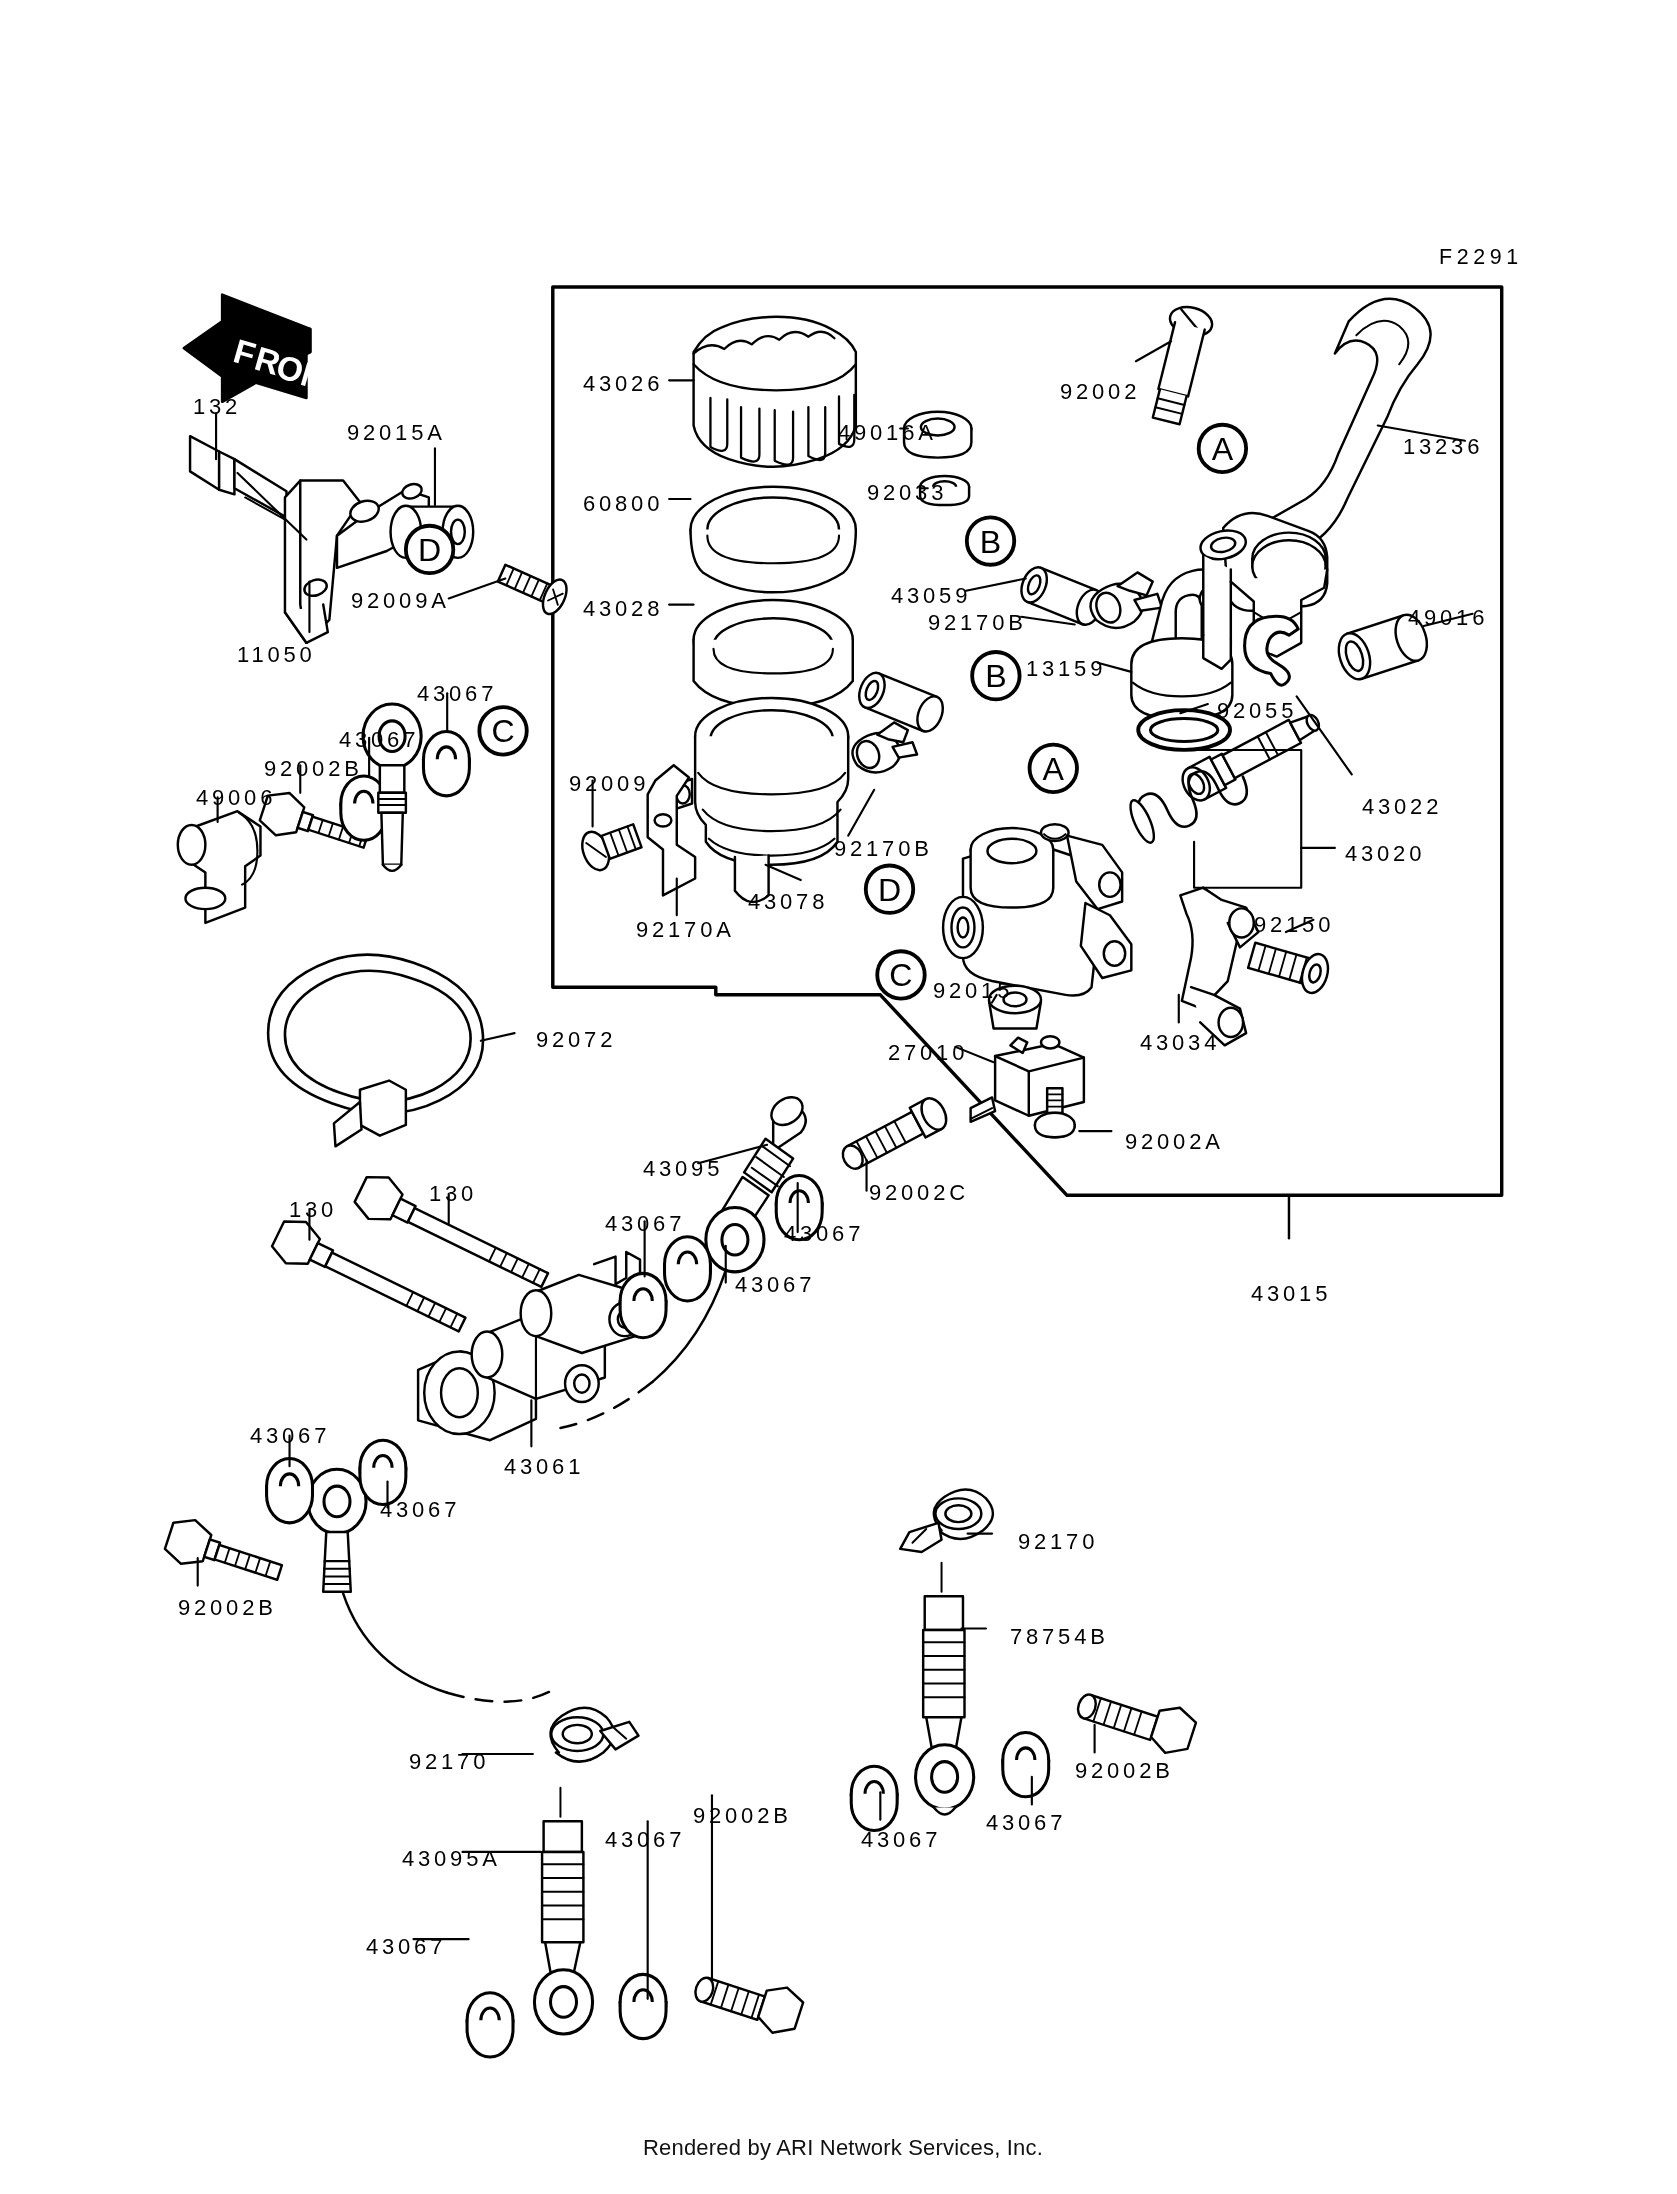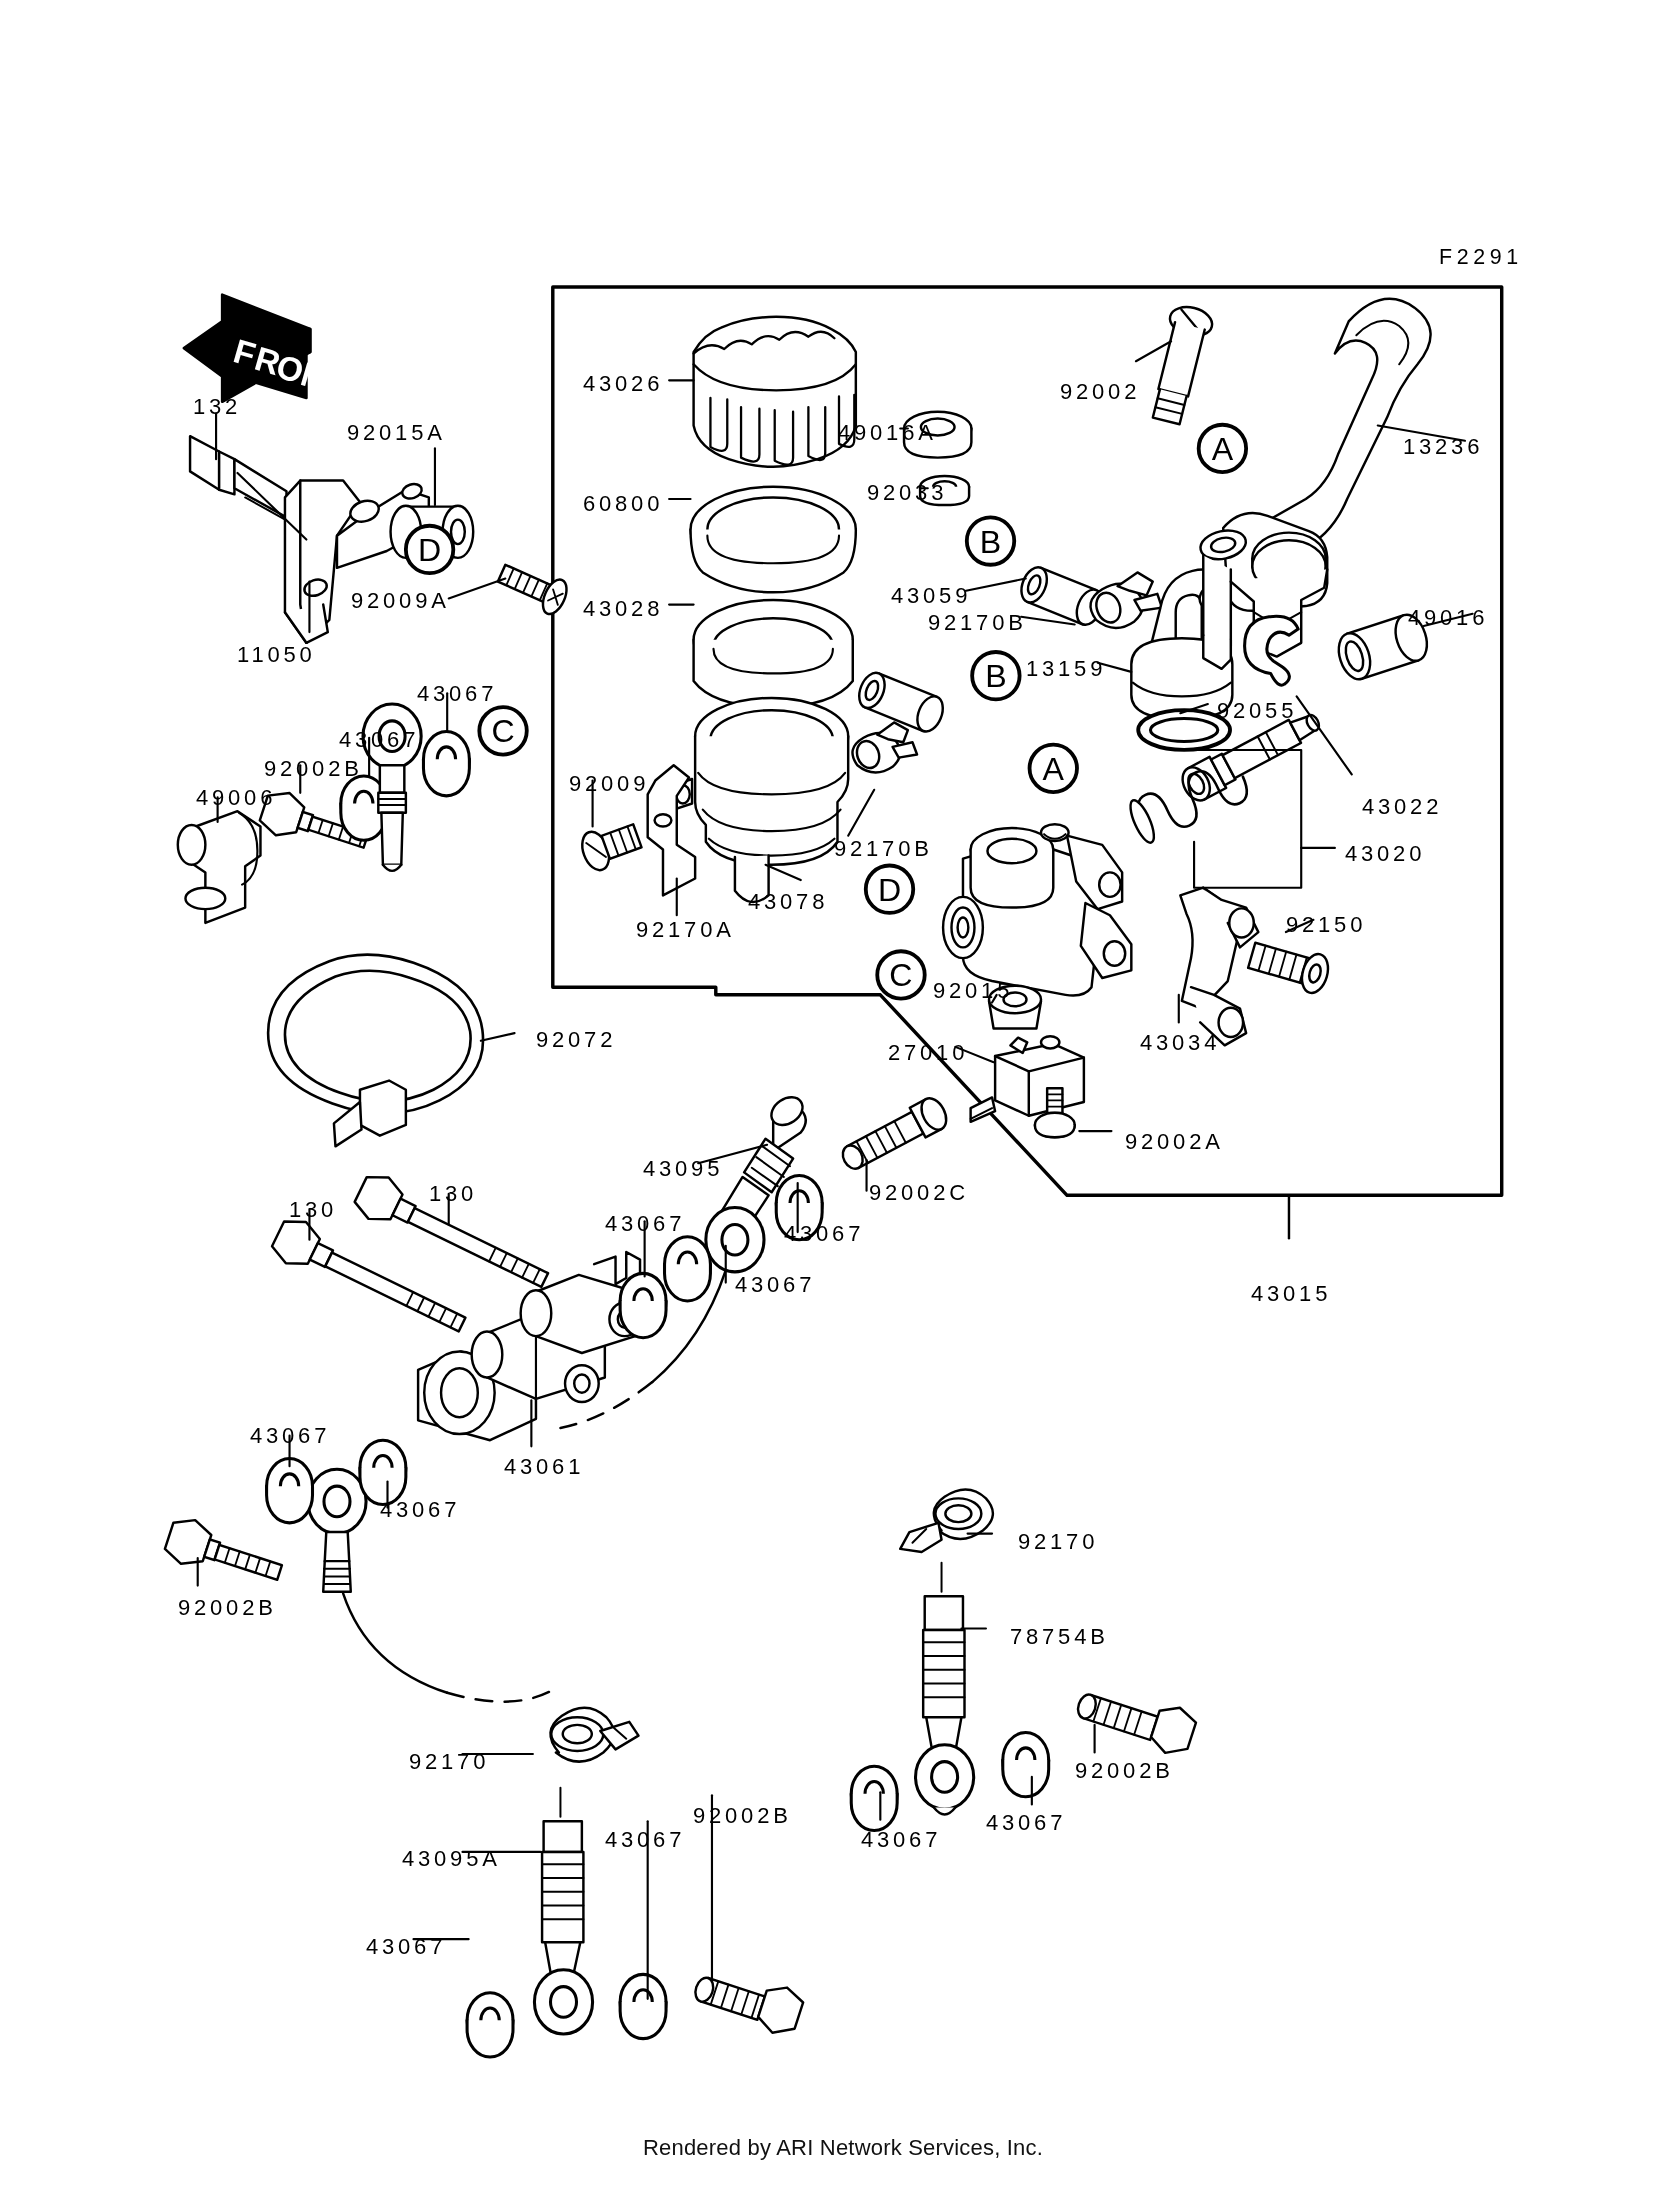--- a/index.html
+++ b/index.html
@@ -582,21 +582,21 @@
       <div class="lbl code" style="left: 867px; top: 482px;">92033</div>
       <div class="lbl code" style="left: 891px; top: 585px;">43059</div>
       <div class="lbl code" style="left: 928px; top: 612px;">92170B</div>
       <div class="lbl code" style="left: 1026px; top: 658px;">13159</div>
       <div class="lbl code" style="left: 1217px; top: 700px;">92055</div>
       <div class="lbl code" style="left: 1060px; top: 354px; margin-top: 27px;">92002</div>
       <div class="lbl code" style="left: 1403px; top: 436px;">13236</div>
       <div class="lbl code" style="left: 1408px; top: 607px;">49016</div>
       <div class="lbl code" style="left: 1362px; top: 796px;">43022</div>
       <div class="lbl code" style="left: 1345px; top: 843px;">43020</div>
-      <div class="lbl code" style="left: 1254px; top: 914px; padding-left: 32px;">92150</div>
+      <div class="lbl code" style="left: 1254px; top: 914px;">92150</div>
       <div class="lbl code" style="left: 1140px; top: 1032px;">43034</div>
       <div class="lbl code" style="left: 933px; top: 980px;">92015</div>
       <div class="lbl code" style="left: 888px; top: 1042px;">27010</div>
       <div class="lbl code" style="left: 1125px; top: 1131px;">92002A</div>
       <div class="lbl code" style="left: 569px; top: 773px;">92009</div>
       <div class="lbl code" style="left: 636px; top: 919px;">92170A</div>
       <div class="lbl code" style="left: 748px; top: 891px;">43078</div>
       <div class="lbl code" style="left: 834px; top: 838px;">92170B</div>
       <div class="lbl code" style="left: 417px; top: 683px;">43067</div>
       <div class="lbl code" style="left: 339px; top: 729px;">43067</div>

